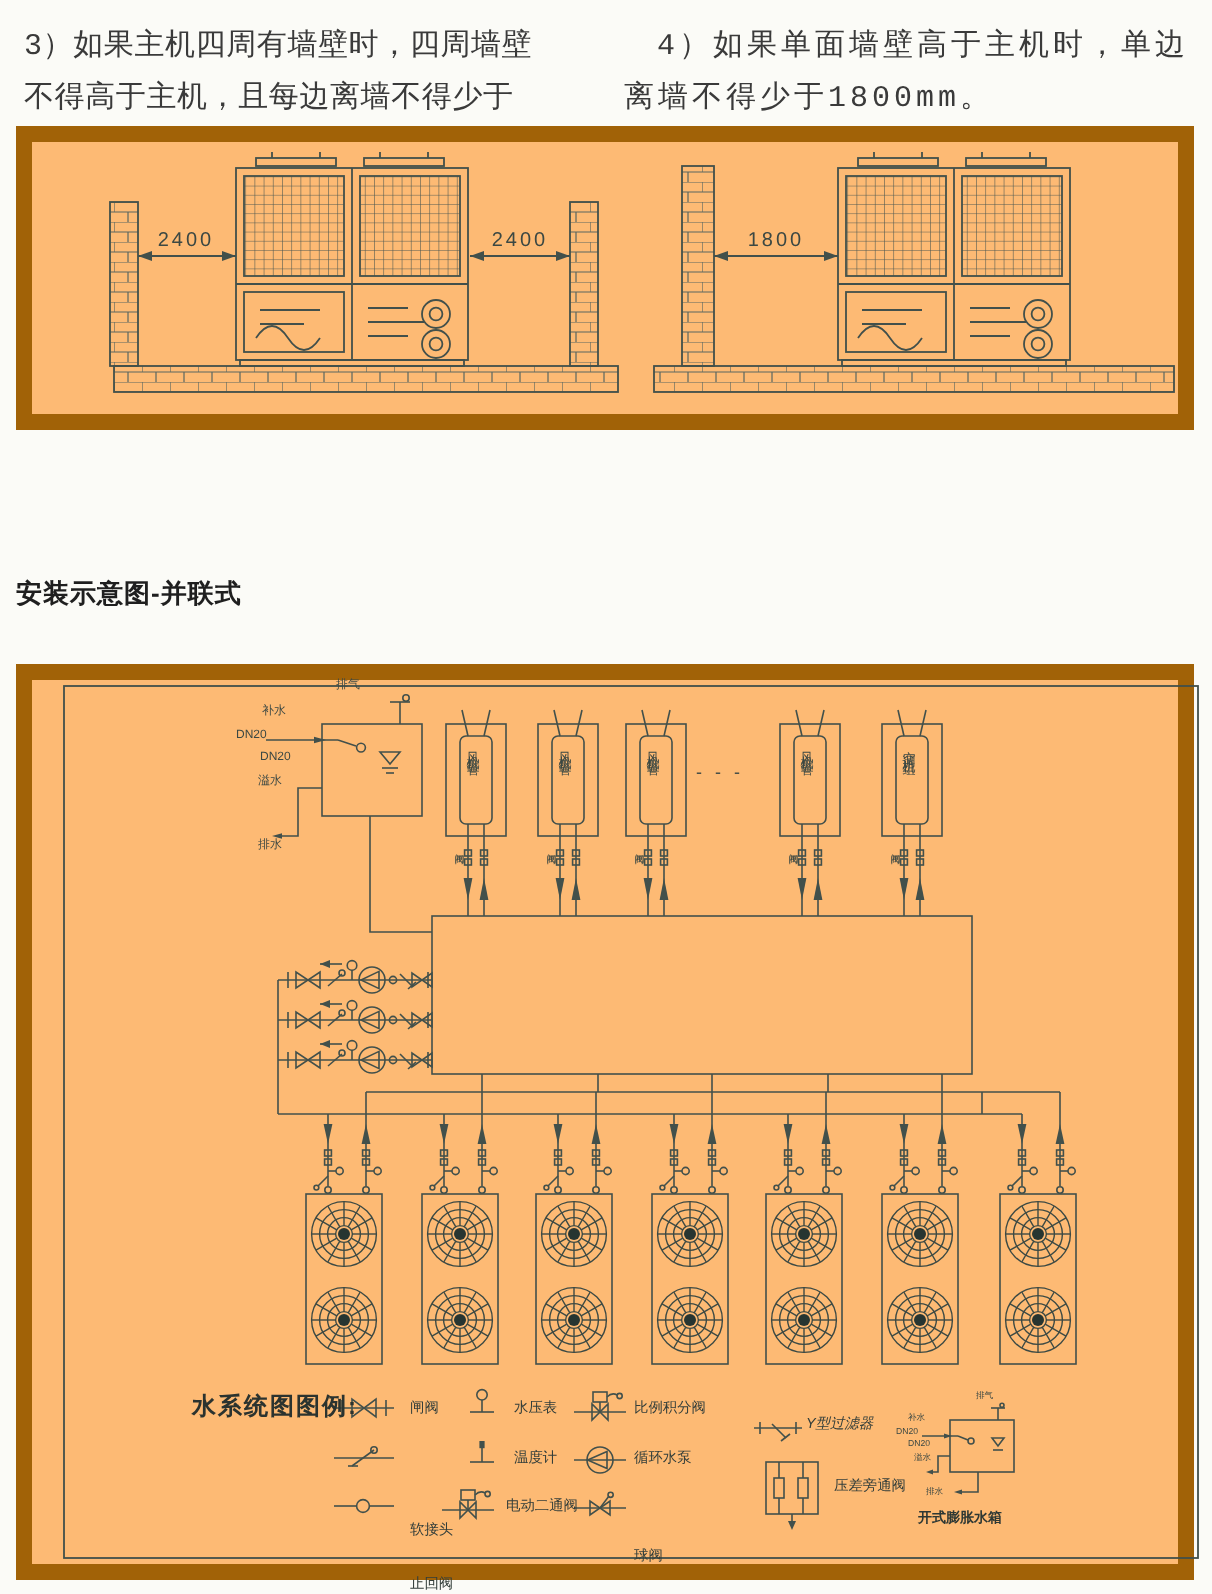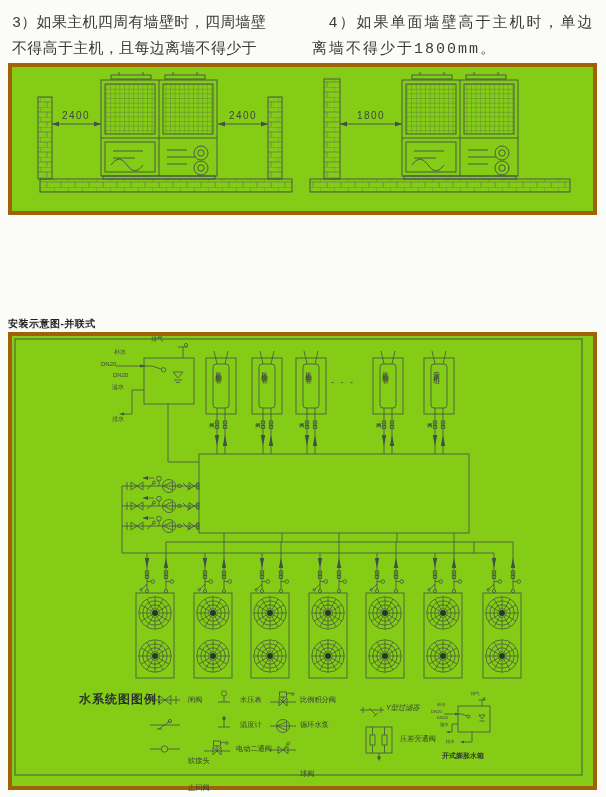--- a/index.html
+++ b/index.html
@@ -1,21 +1,21 @@
 <!DOCTYPE html>
 <html><head>
 <meta charset="utf-8">
 <style>
   html,body{margin:0;padding:0;}
   body{width:606px;height:797px;background:#fbfbf7;font-family:"Liberation Sans",sans-serif;color:#333;position:relative;overflow:hidden;}
   .abs{position:absolute;}
   .note{font-size:15px;line-height:1.75;color:#3a3a3a;letter-spacing:0.3px;font-family:Liberation Mono, monospace;}
   .note-right{letter-spacing:2px;text-indent:1.1em;}
-  .heading{font-size:10px;font-weight:bold;color:#1f1f1f;letter-spacing:0.5px;margin-top:29px;}
-  .framebox{border:4px solid #a16207;background:#84cc16;box-sizing:border-box;}
+  .heading{font-size:13px;font-weight:bold;color:#1f1f1f;letter-spacing:0.5px;}
+  .framebox{border:8px solid #a16207;background:#fdba74;box-sizing:border-box;padding-left:13px;}
   .schem-inner{position:relative;width:573px;height:442px;}
   .schem-inner svg{position:absolute;left:0;top:0;}
   .lbl{position:absolute;color:#3c4843;white-space:nowrap;line-height:1;}
   .lbl-tank{font-size:6px;}
   .lbl-mini{font-size:4.3px;}
   .lbl-unit{font-size:6.5px;letter-spacing:2px;writing-mode:vertical-rl;text-orientation:upright;}
   .lbl-valve{font-size:4.8px;writing-mode:vertical-rl;text-orientation:upright;letter-spacing:0.5px;}
   .lbl-legend{font-size:7.2px;color:#333e3a;}
   .lbl-legend-title{font-size:12px;font-weight:bold;color:#2b332f;letter-spacing:1px;}
   .lbl-caption{font-size:7px;font-weight:600;color:#2e3834;}

